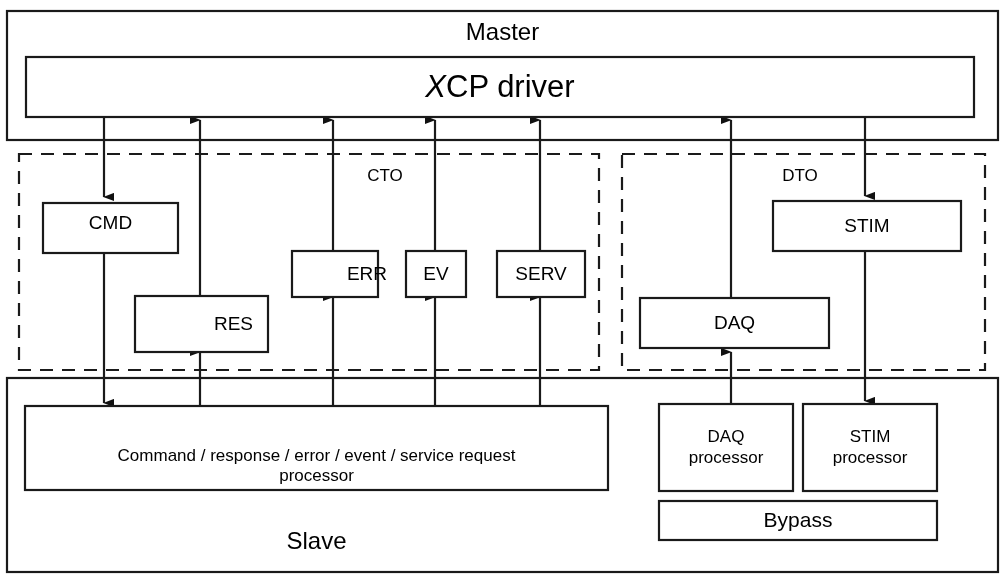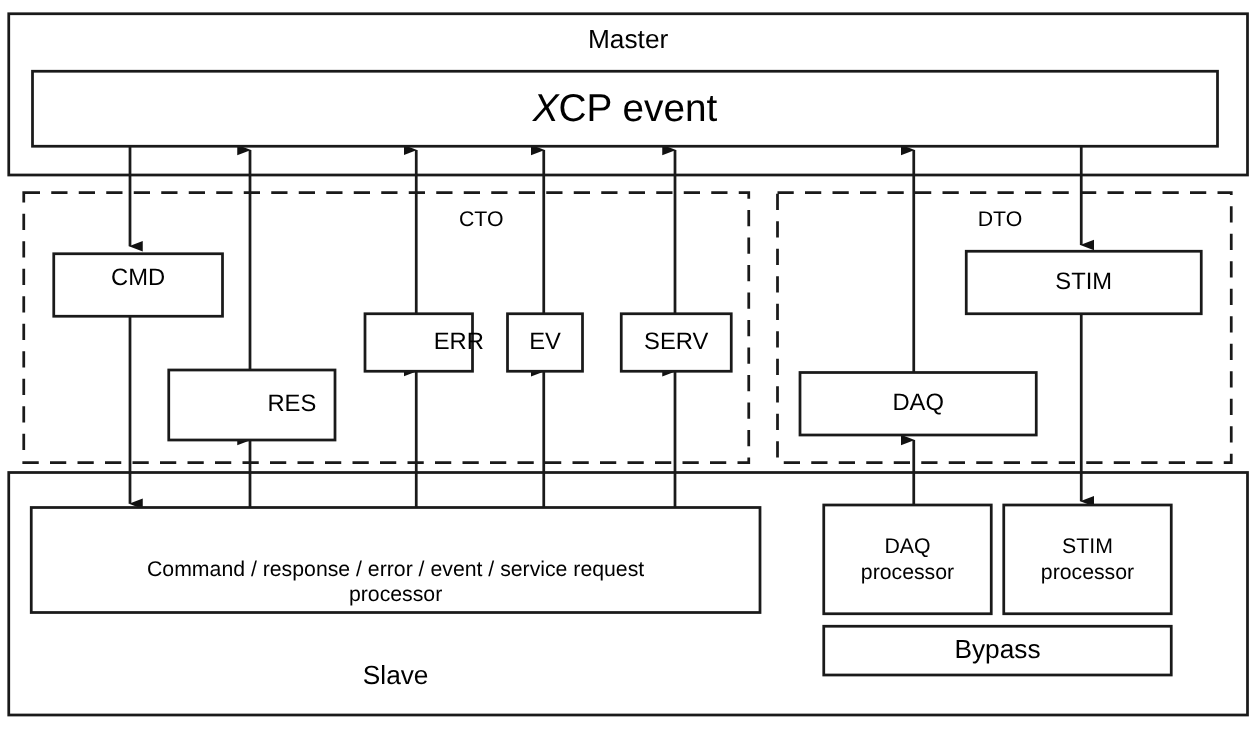--- a/index.html
+++ b/index.html
@@ -34,21 +34,21 @@
     color: #000000;
     pointer-events: none;
   }
   .lbl-center {
     display: flex;
     align-items: center;
     justify-content: center;
   }
   .title-master,
   .title-slave {
-    font-size: 21px;
+    font-size: 24px;
     text-align: center;
   }
   .title-driver {
     font-size: 31px;
   }
   .title-driver .ital {
     font-style: italic;
   }
   .grp-label {
     font-size: 17px;
@@ -121,21 +121,21 @@
       <rect x="25" y="406" width="583" height="84" fill="#ffffff"></rect>
       <rect x="659" y="404" width="134" height="87" fill="#ffffff"></rect>
       <rect x="803" y="404" width="134" height="87" fill="#ffffff"></rect>
       <rect x="659" y="501" width="278" height="39" fill="#ffffff"></rect>
     </g>
   </svg>
 
   <div class="lbl lbl-center title-master" style="left:7px; top:18px; width:991px; height:28px;">Master</div>
 
   <div class="lbl lbl-center title-driver" style="left:26px; top:57px; width:948px; height:60px;">
-    <span class="ital">X</span><span>CP event</span>
+    <span class="ital">X</span><span>CP driver</span>
   </div>
 
   <div class="lbl lbl-center grp-label" style="left:335px; top:163px; width:100px; height:26px;">CTO</div>
 
   <div class="lbl lbl-center grp-label" style="left:750px; top:163px; width:100px; height:26px;">DTO</div>
 
   <div class="lbl lbl-center box-label" style="left:43px; top:203px; width:135px; height:40px;">CMD</div>
 
   <div class="lbl lbl-center box-label" style="left:135px; top:296px; width:133px; height:56px;padding-left:32px;">RES</div>
 

